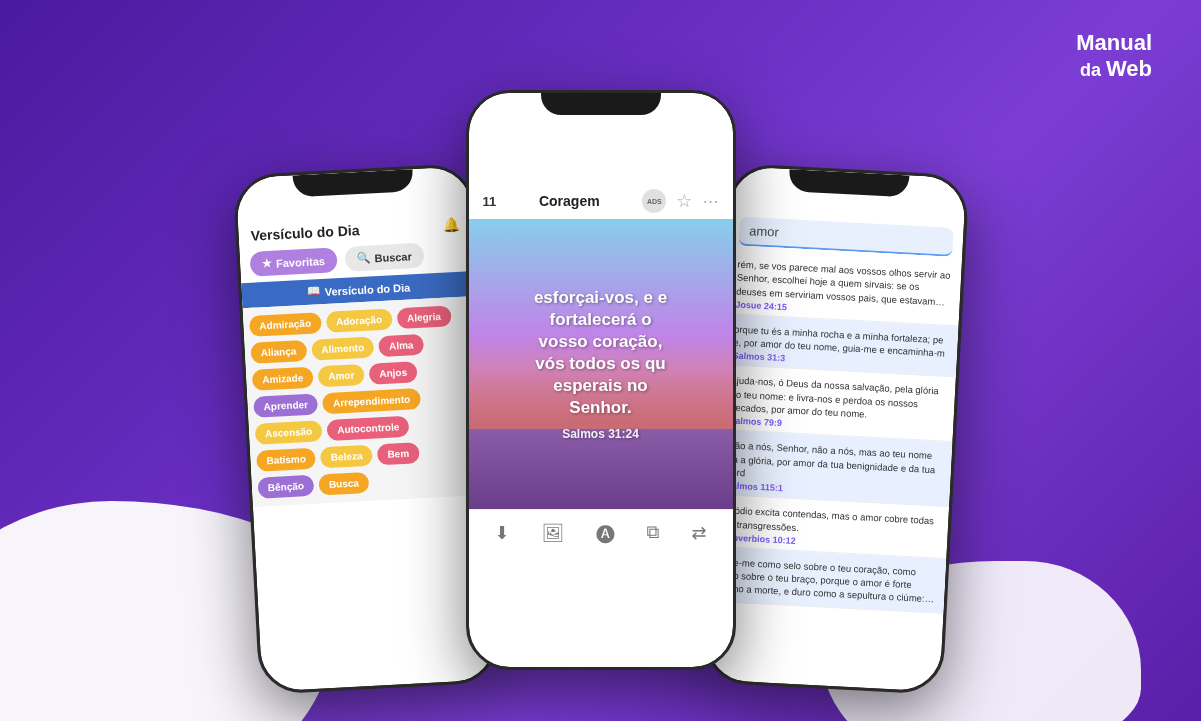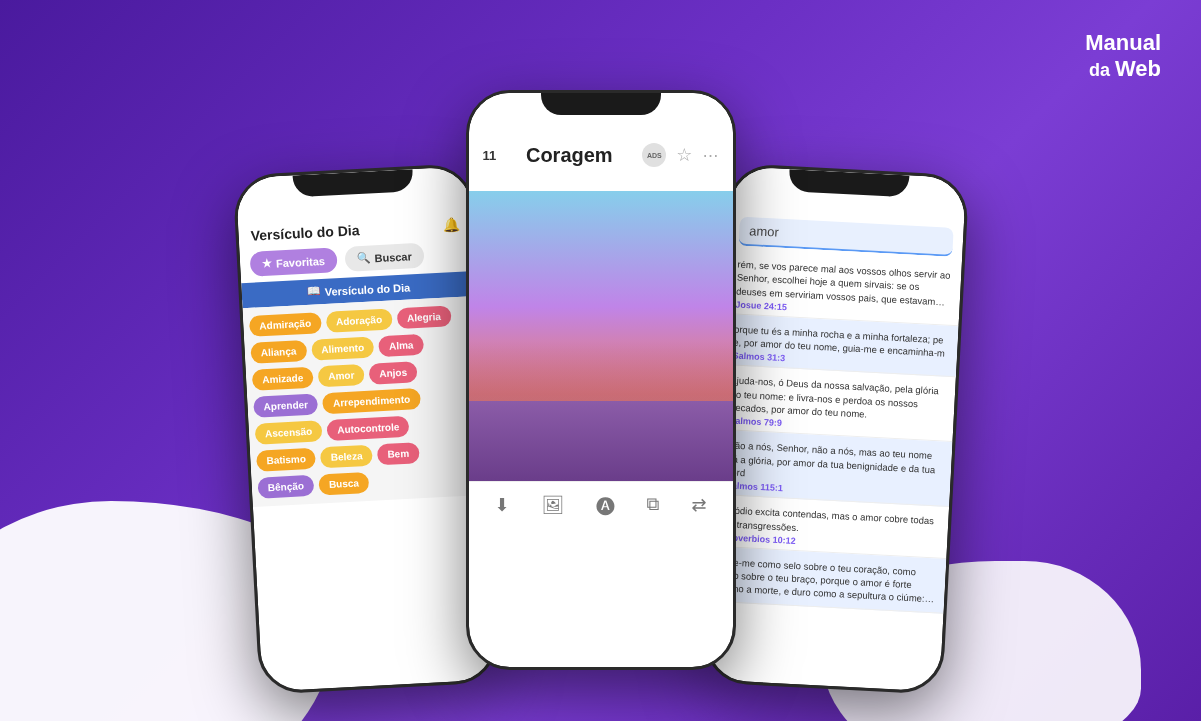--- a/index.html
+++ b/index.html
@@ -41,21 +41,21 @@
       height: 200px;
       background: white;
       border-radius: 60% 40% 60% 40% / 50% 60% 40% 60%;
       opacity: 0.9;
     }
 
     
     .logo {
       position: absolute;
       top: 30px;
-      right: 40px;
+      right: 49px;
       color: white;
       font-size: 22px;
       font-weight: 900;
       line-height: 1.2;
       text-align: right;
     }
 
     .logo span.da {
       font-weight: 700;
       font-size: 18px;
@@ -237,26 +237,27 @@
 
     .phone-center .phone-inner {
       width: 100%;
       height: 100%;
     }
 
     .center-header {
       display: flex;
       align-items: center;
       justify-content: space-between;
-      padding: 6px 14px 24px;
-      background: white;
+      padding: 6px 14px 6px;
+      background: white;
+      margin-top: 46px;
     }
 
     .center-title {
-      font-size: 20px;
+      font-size: 14px;
       font-weight: 700;
       color: #222;
       flex: 1;
       text-align: center;
     }
 
     .center-header-icons {
       display: flex;
       gap: 10px;
       align-items: center;
@@ -521,20 +522,26 @@
         <span class="center-title">Coragem</span>
         <div class="center-header-icons">
           <div class="ads-badge">ADS</div>
           <span style="font-size:18px; color:#aaa;">☆</span>
           <span style="font-size:16px; color:#aaa;">⋯</span>
         </div>
       </div>
 
       <div class="verse-image">
         <div class="ocean-layer"></div>
+        <div class="verse-text-overlay">
+          <div class="main-verse">
+            esforçai-vos, e e<br>fortalecerá o<br>vosso coração,<br>vós todos os qu<br>esperais no<br>Senhor.
+          </div>
+          <div class="verse-ref">Salmos 31:24</div>
+        </div>
       </div>
 
       <div class="center-bottom-icons">
         <span class="icon-btn">⬇</span>
         <span class="icon-btn">🖼</span>
         <span class="icon-btn">🅐</span>
         <span class="icon-btn">⧉</span>
         <span class="icon-btn">⇄</span>
       </div>
     </div>

